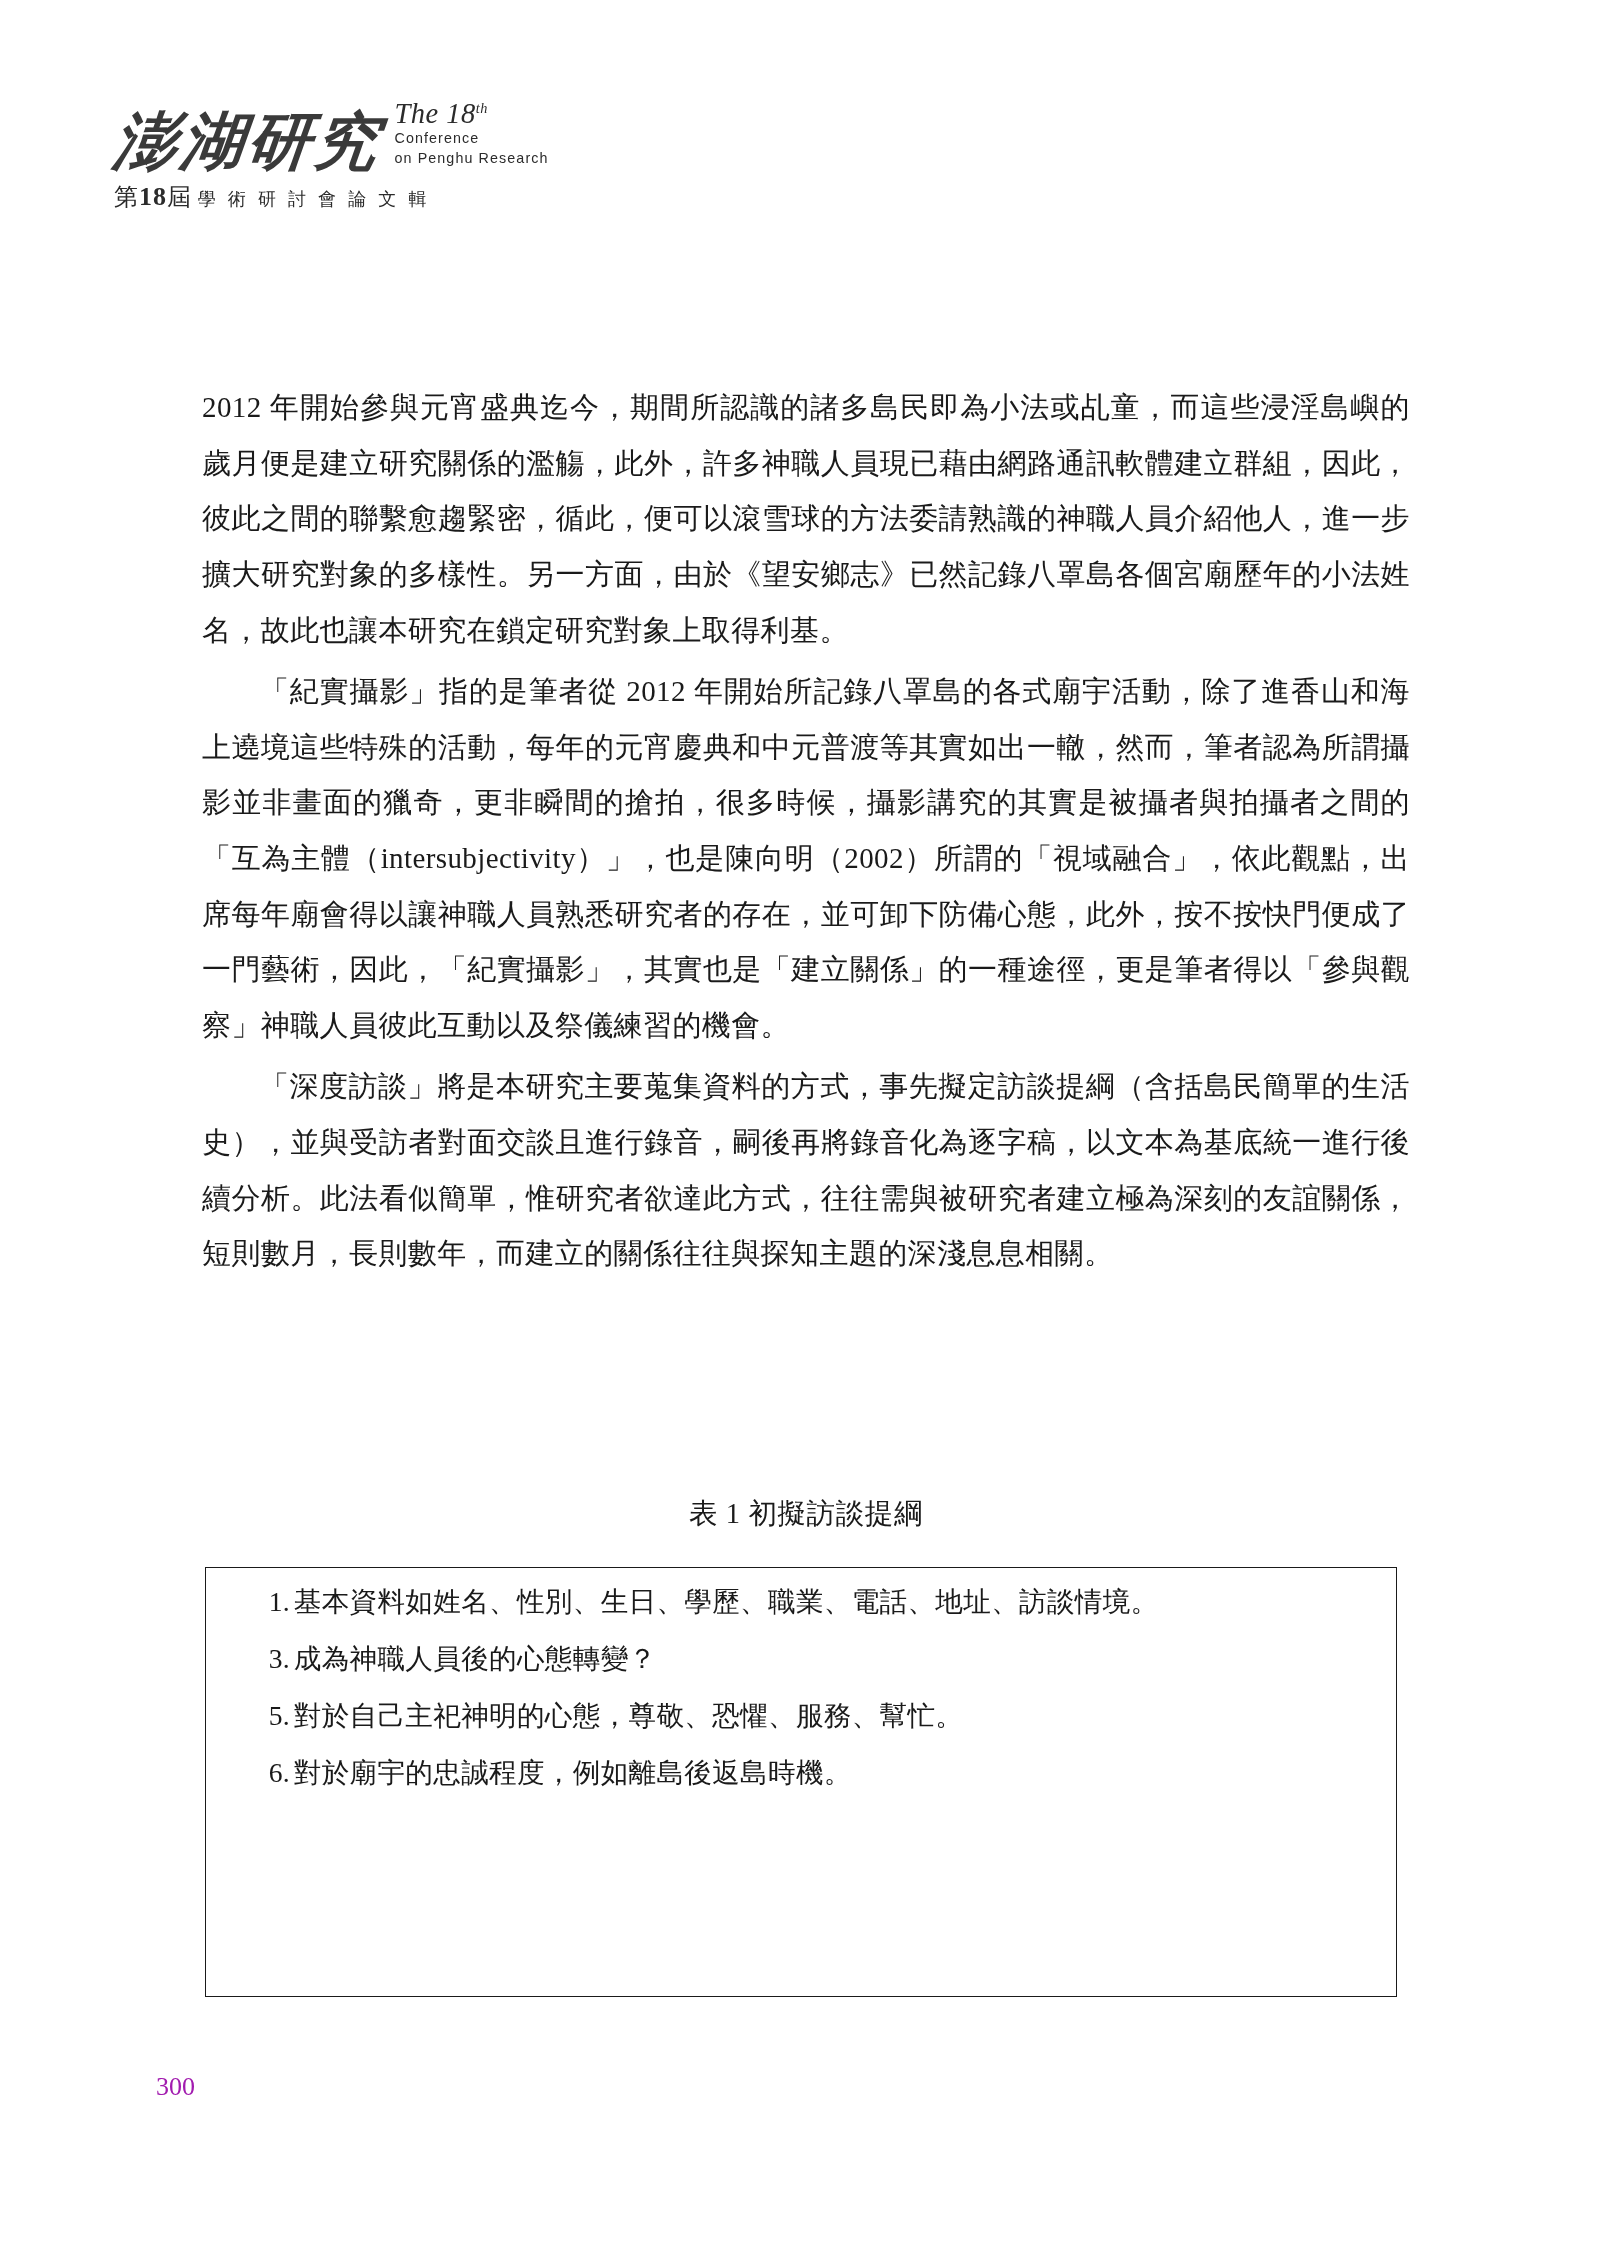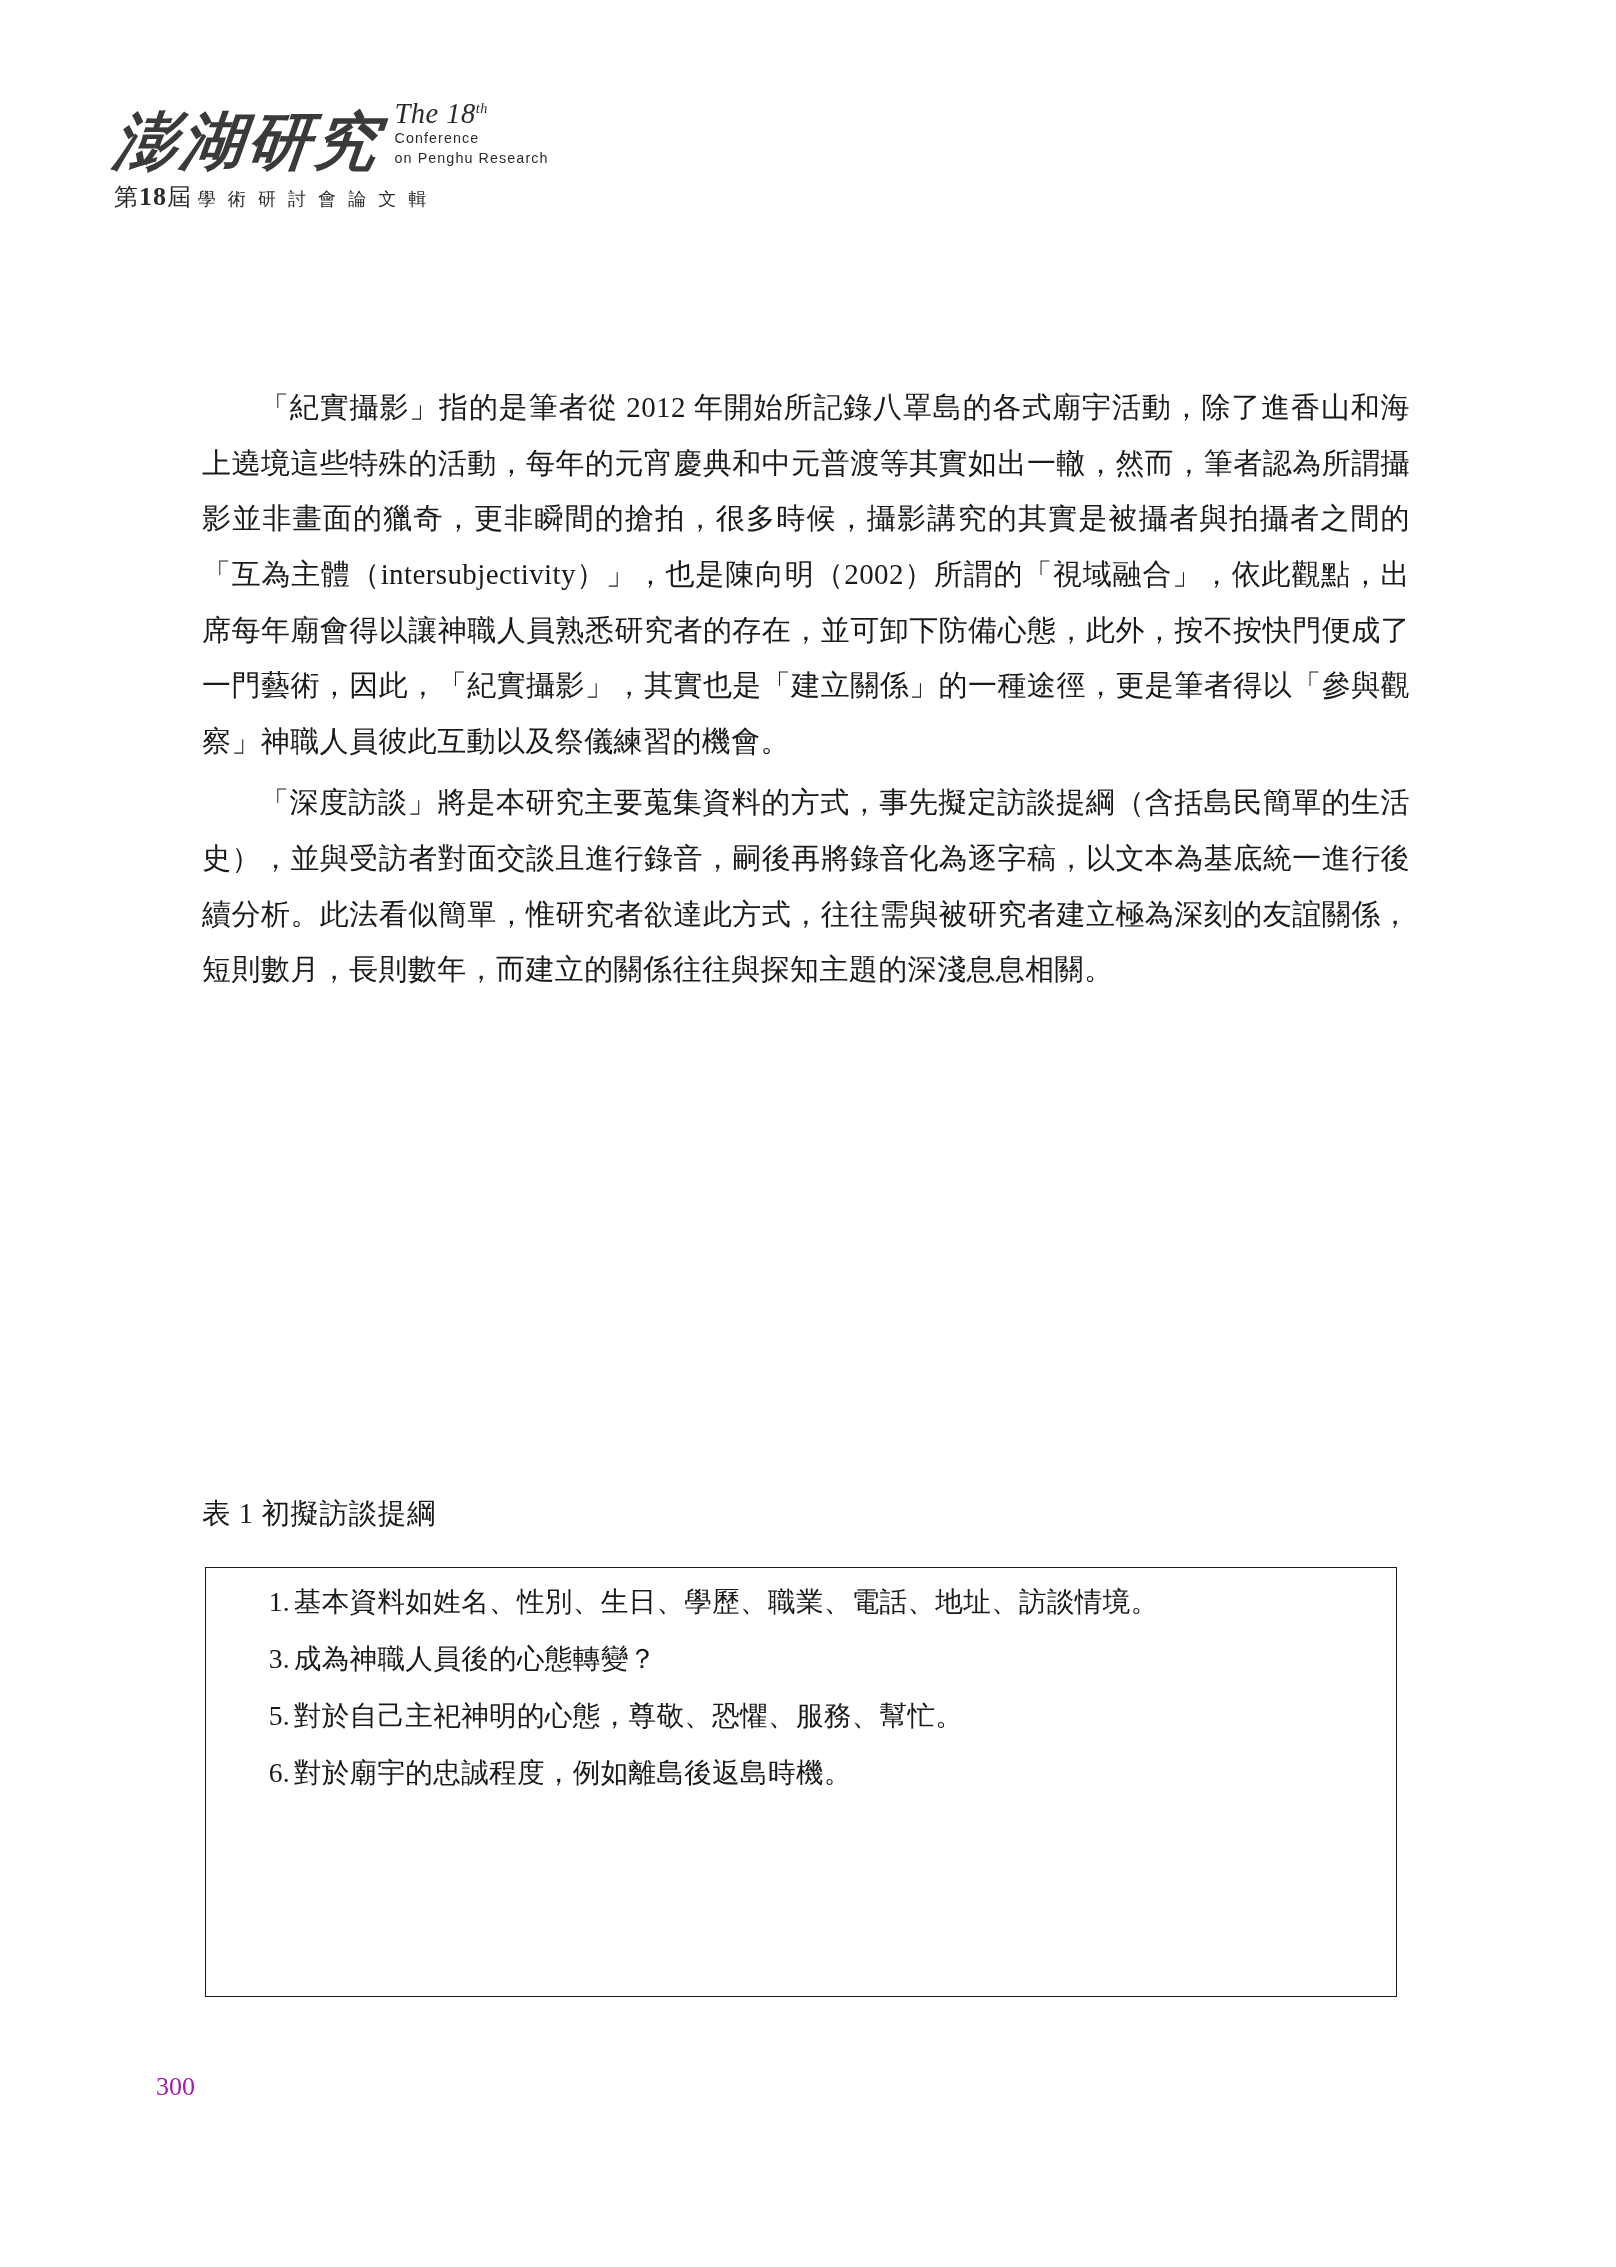--- a/index.html
+++ b/index.html
@@ -95,20 +95,21 @@
   p.para.indent {
     text-indent: 58px;
   }
 
   
   .table-caption {
     position: absolute;
     left: 202px;
     top: 1495px;
     width: 1208px;
+    text-align: center;
     font-size: 28.5px;
     letter-spacing: 0.6px;
   }
 
   
   .box {
     position: absolute;
     left: 205px;
     top: 1567px;
     width: 1192px;
@@ -151,20 +152,21 @@
     <div class="l1"><span>The 18</span><sup>th</sup></div>
     <div class="l2">Conference</div>
     <div class="l3">on Penghu Research</div>
   </span>
   <div class="logo-sub">
     <span>第</span><span class="num">18</span><span>屆</span><span class="small">學 術 研 討 會 論 文 輯</span>
   </div>
 </div>
 
 <div class="content">
+  <p class="para">2012 年開始參與元宵盛典迄今，期間所認識的諸多島民即為小法或乩童，而這些浸淫島嶼的歲月便是建立研究關係的濫觴，此外，許多神職人員現已藉由網路通訊軟體建立群組，因此，彼此之間的聯繫愈趨緊密，循此，便可以滾雪球的方法委請熟識的神職人員介紹他人，進一步擴大研究對象的多樣性。另一方面，由於《望安鄉志》已然記錄八罩島各個宮廟歷年的小法姓名，故此也讓本研究在鎖定研究對象上取得利基。</p>
   <p class="para indent">「紀實攝影」指的是筆者從 2012 年開始所記錄八罩島的各式廟宇活動，除了進香山和海上遶境這些特殊的活動，每年的元宵慶典和中元普渡等其實如出一轍，然而，筆者認為所謂攝影並非畫面的獵奇，更非瞬間的搶拍，很多時候，攝影講究的其實是被攝者與拍攝者之間的「互為主體（intersubjectivity）」，也是陳向明（2002）所謂的「視域融合」，依此觀點，出席每年廟會得以讓神職人員熟悉研究者的存在，並可卸下防備心態，此外，按不按快門便成了一門藝術，因此，「紀實攝影」，其實也是「建立關係」的一種途徑，更是筆者得以「參與觀察」神職人員彼此互動以及祭儀練習的機會。</p>
   <p class="para indent">「深度訪談」將是本研究主要蒐集資料的方式，事先擬定訪談提綱（含括島民簡單的生活史），並與受訪者對面交談且進行錄音，嗣後再將錄音化為逐字稿，以文本為基底統一進行後續分析。此法看似簡單，惟研究者欲達此方式，往往需與被研究者建立極為深刻的友誼關係，短則數月，長則數年，而建立的關係往往與探知主題的深淺息息相關。</p>
 </div>
 
 <div class="table-caption">表 1 初擬訪談提綱</div>
 
 <div class="box">
   <div class="box-item"><span class="num">1.</span><span>基本資料如姓名、性別、生日、學歷、職業、電話、地址、訪談情境。</span></div>
   <div class="box-item"><span class="num">3.</span><span>成為神職人員後的心態轉變？</span></div>
   <div class="box-item"><span class="num">5.</span><span>對於自己主祀神明的心態，尊敬、恐懼、服務、幫忙。</span></div>

